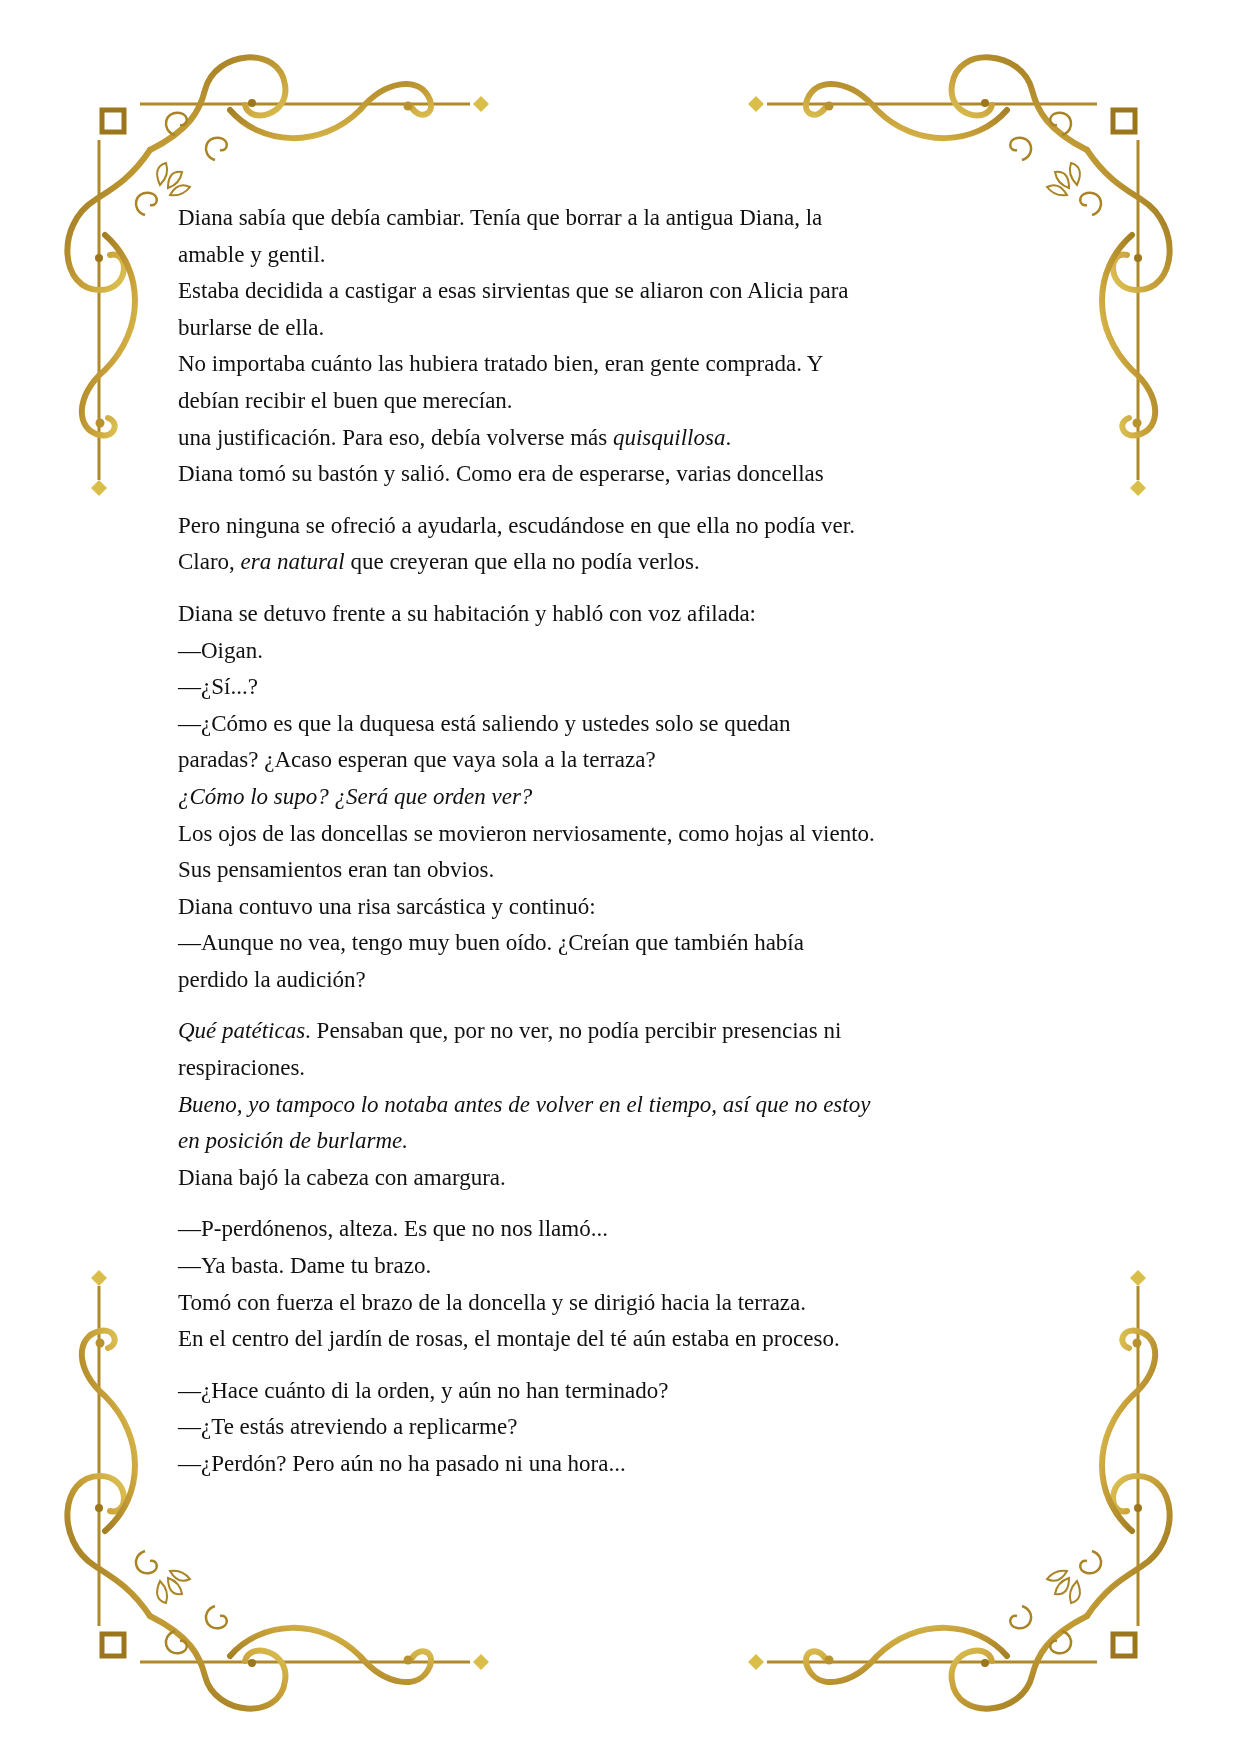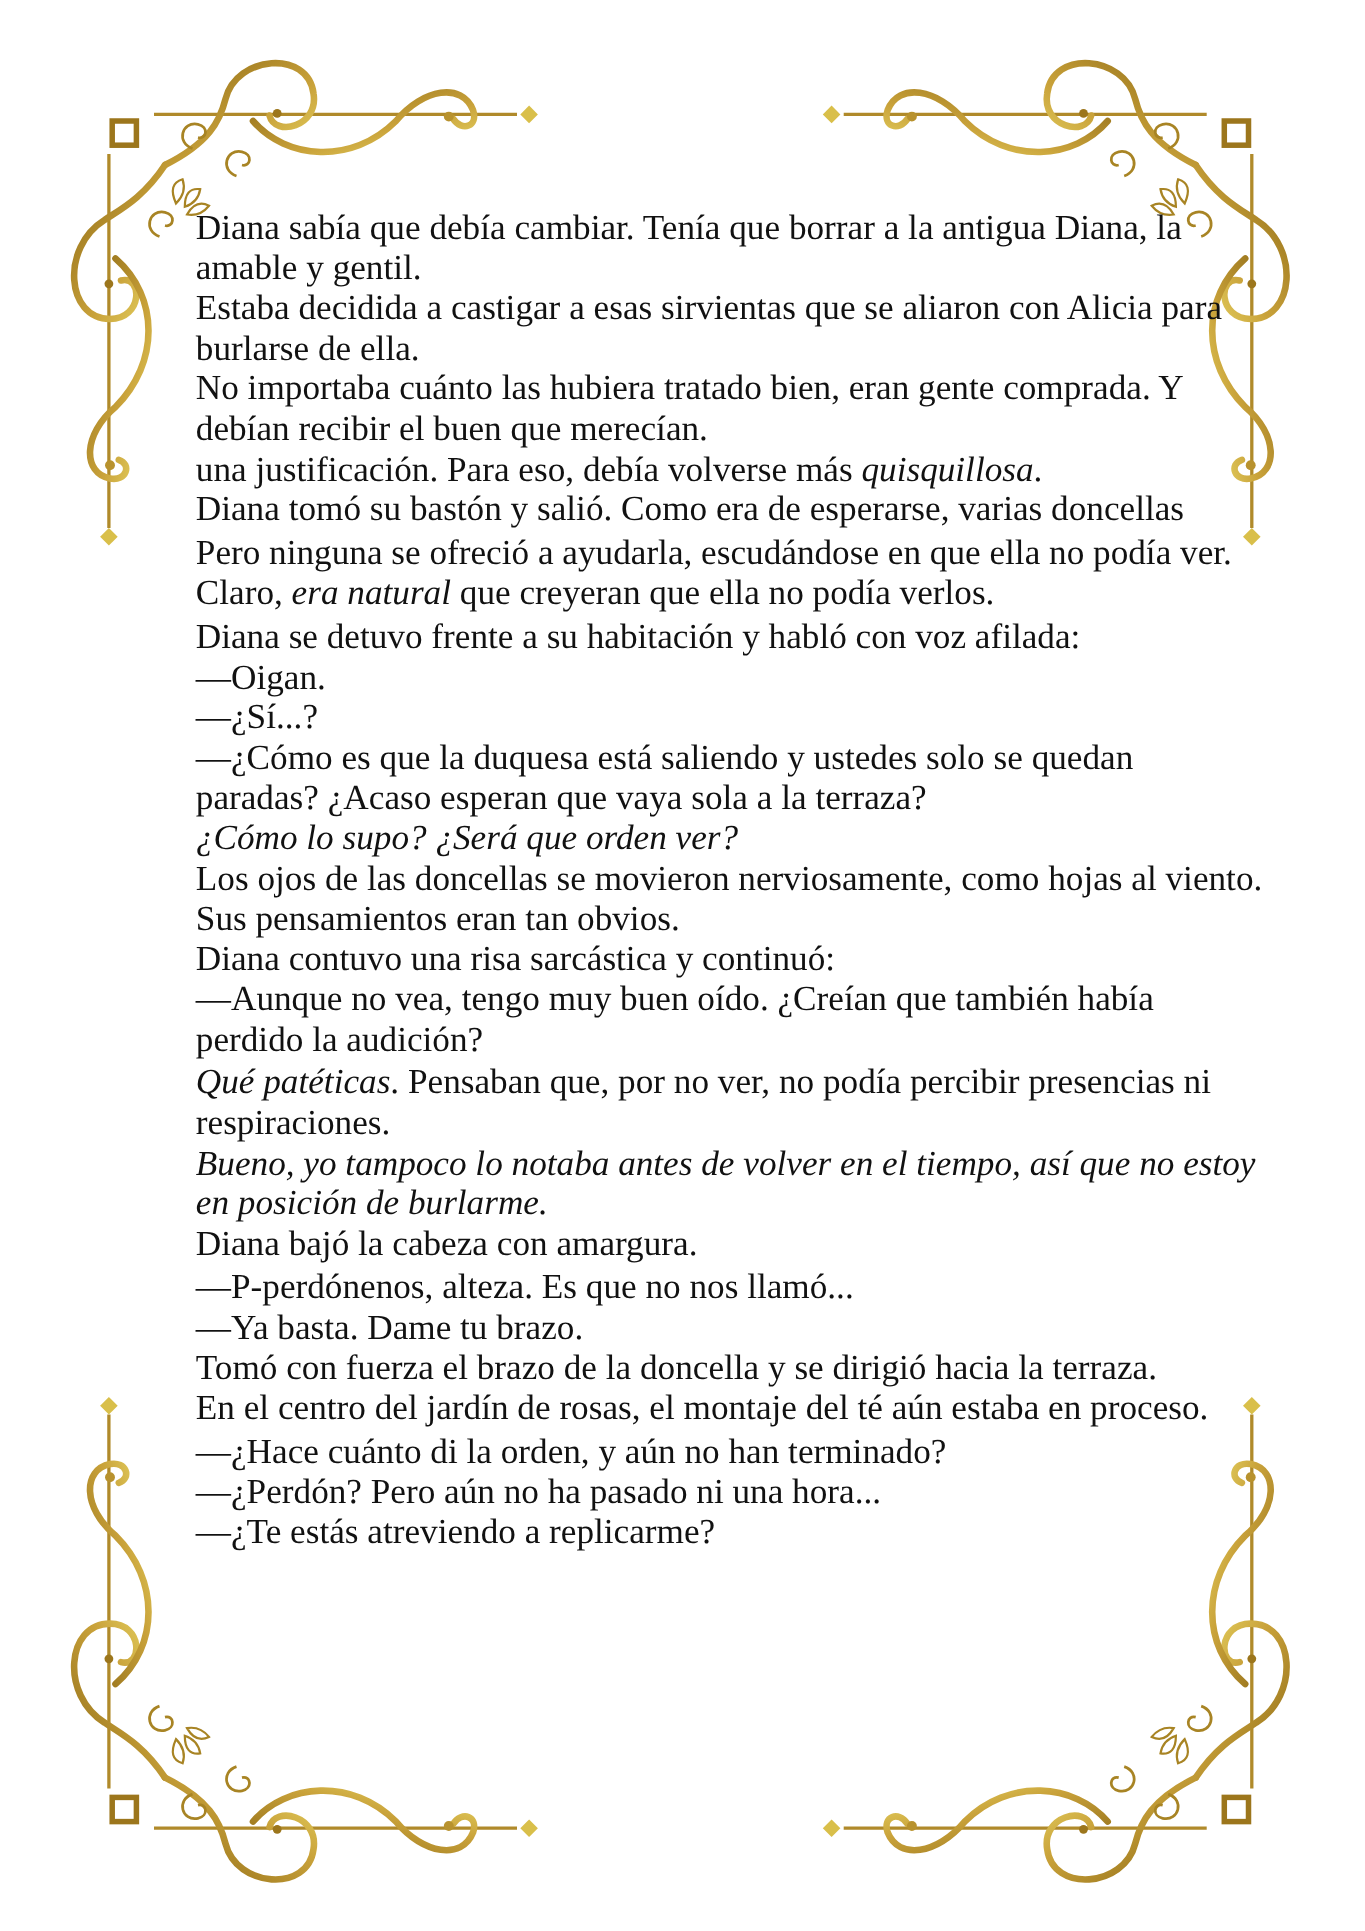--- a/index.html
+++ b/index.html
@@ -1,29 +1,29 @@
 <!DOCTYPE html>
 <html><head>
 <meta charset="utf-8">
 <style>
   html, body { margin: 0; padding: 0; background: #ffffff; }
   body { width: 1241px; height: 1755px; position: relative; overflow: hidden; }
   .frame { position: absolute; left: 0; top: 0; width: 1241px; height: 1755px; }
   .text-block {
     position: absolute;
     left: 178px;
-    top: 188px;
+    top: 200px;
     width: 900px;
     font-family: "Liberation Serif", "DejaVu Serif", serif;
-    font-size: 32px;
+    font-size: 23px;
     line-height: 36.6px;
     color: #111111;
   }
   .para { margin: 0; }
-  .para + .para.gap { margin-top: 3px; }
+  .para + .para.gap { margin-top: 15px; }
   .line { display: block; white-space: nowrap; }
   .it { font-style: italic; }
 </style>
 </head>
 <body>
 
 <svg class="frame" viewBox="0 0 1241 1755" xmlns="http://www.w3.org/2000/svg">
   <defs>
     <linearGradient id="gH" x1="0" y1="0" x2="1" y2="0">
       <stop offset="0" stop-color="#9c761c"></stop>
@@ -130,16 +130,16 @@
       <span class="line"><span>Diana bajó la cabeza con amargura.</span></span>
     </div>
     <div class="para gap">
       <span class="line"><span>—P-perdónenos, alteza. Es que no nos llamó...</span></span>
       <span class="line"><span>—Ya basta. Dame tu brazo.</span></span>
       <span class="line"><span>Tomó con fuerza el brazo de la doncella y se dirigió hacia la terraza.</span></span>
       <span class="line"><span>En el centro del jardín de rosas, el montaje del té aún estaba en proceso.</span></span>
     </div>
     <div class="para gap">
       <span class="line"><span>—¿Hace cuánto di la orden, y aún no han terminado?</span></span>
+      <span class="line"><span>—¿Te estás atreviendo a replicarme?</span></span>
       <span class="line"><span>—¿Perdón? Pero aún no ha pasado ni una hora...</span></span>
-      <span class="line"><span>—¿Te estás atreviendo a replicarme?</span></span>
     </div>
   </div>
 
 </body></html>

